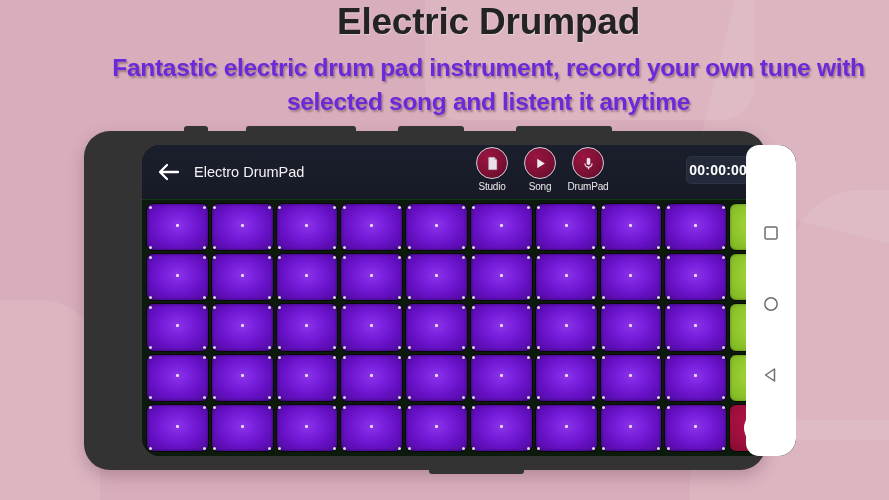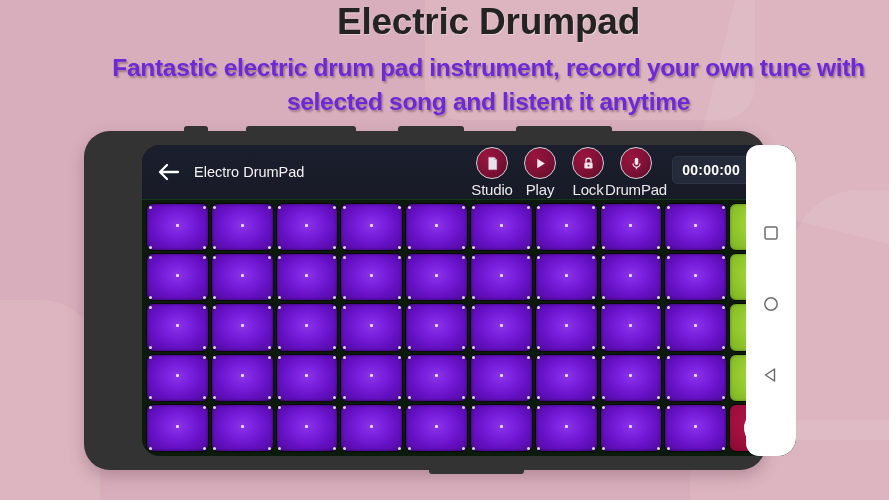--- a/index.html
+++ b/index.html
@@ -62,24 +62,24 @@
   #back-arrow{margin-left:14px;width:26px;height:26px;flex:0 0 26px;}
   #app-title{color:#f2f2f4;font-size:14.5px;margin-left:12px;white-space:nowrap;}
   #tool-actions{position:absolute;left:330px;top:2px;display:flex;gap:8px;}
   .tool-btn{width:40px;display:flex;flex-direction:column;align-items:center;cursor:pointer;}
   .tool-circ{
     width:30px;height:30px;border-radius:50%;
     background:radial-gradient(circle at 35% 30%,#9a1540 0%,#7d1035 55%,#5d0b27 100%);
     border:1.6px solid #cfd0d6;
     display:flex;align-items:center;justify-content:center;
   }
-  .tool-label{color:#e9e9ec;font-size:15px;margin-top:2px;letter-spacing:-.2px;}
+  .tool-label{color:#e9e9ec;font-size:10px;margin-top:2px;letter-spacing:-.2px;}
   #timer-box{
     position:absolute;right:46px;top:11px;
-    background:#252a3a;border-radius:5px;padding:4px 9px;
+    background:#252a3a;border-radius:5px;padding:4px 2px;
     border:1px solid #2e3445;
   }
   #timer-text{color:#ffffff;font-size:14px;font-weight:bold;letter-spacing:.2px;}
 
   
   #pad-area{
     flex:1;position:relative;
     background:#0b1a0b;
     padding:3px 4px 4px 4px;
     display:flex;flex-direction:column;gap:2px;
@@ -173,33 +173,23 @@
           <div class="tool-label">Studio</div>
         </div>
 
 
         <div class="tool-btn">
           <div class="tool-circ">
             <svg width="15" height="15" viewBox="0 0 16 16">
               <path d="M4.5 3 L12.6 8 L4.5 13 Z" fill="#f0ecf1"></path>
             </svg>
           </div>
-          <div class="tool-label">Play</div>
-        </div>
-
-        <div class="tool-btn">
-          <div class="tool-circ">
-            <svg width="15" height="15" viewBox="0 0 16 16">
-              <path d="M5.3 7 V5.1 a2.7 2.7 0 0 1 5.4 0 V7" fill="none" stroke="#ece7ee" stroke-width="1.5"></path>
-              <rect x="3.6" y="7" width="8.8" height="6.4" rx="1.3" fill="#ece7ee"></rect>
-              <circle cx="8" cy="10.2" r="1" fill="#7d1035"></circle>
-            </svg>
-          </div>
-          <div class="tool-label">Lock</div>
-        </div>
+          <div class="tool-label">Song</div>
+        </div>
+
 
         <div class="tool-btn">
           <div class="tool-circ">
             <svg width="15" height="15" viewBox="0 0 16 16">
               <rect x="6.1" y="1.9" width="3.8" height="7.6" rx="1.9" fill="#ece7ee"></rect>
               <path d="M4.2 8 a3.8 3.8 0 0 0 7.6 0" fill="none" stroke="#ece7ee" stroke-width="1.3"></path>
               <path d="M8 11.8 V14" stroke="#ece7ee" stroke-width="1.3"></path>
             </svg>
           </div>
           <div class="tool-label">DrumPad</div>

